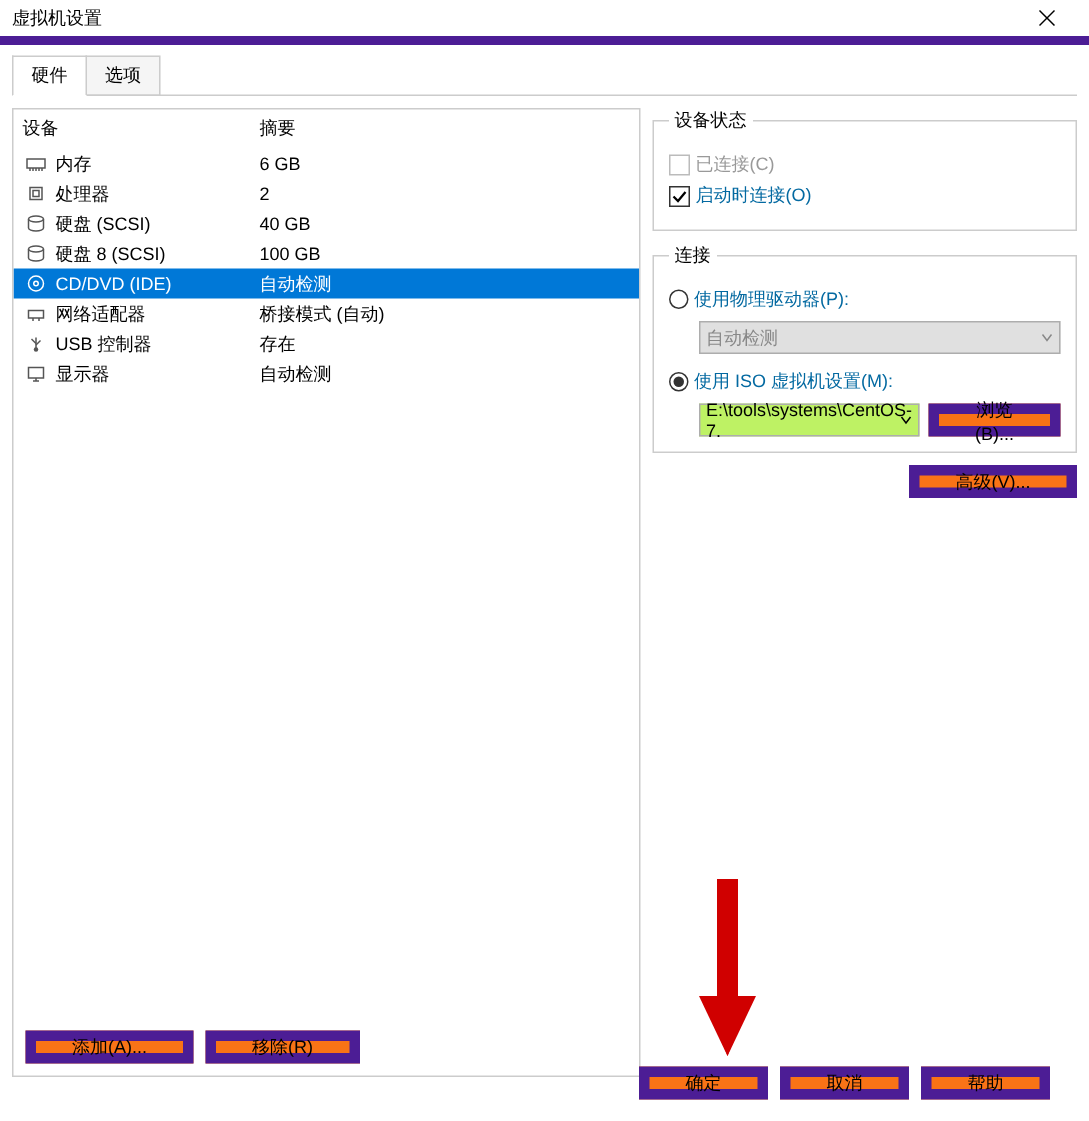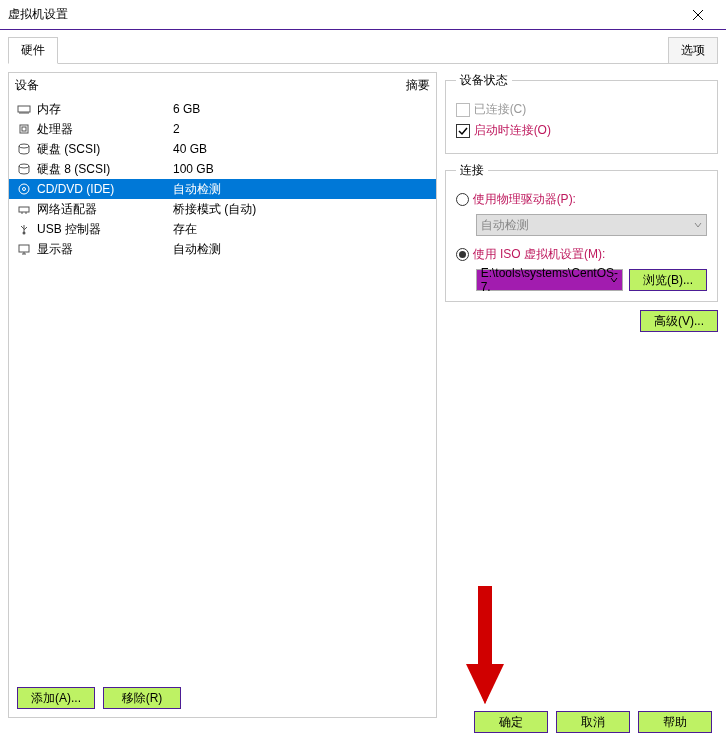--- a/index.html
+++ b/index.html
@@ -1,60 +1,60 @@
 <!DOCTYPE html>
 <html><head>
   <meta charset="utf-8">
   <style>
     * { box-sizing: border-box; font-family: "Microsoft YaHei", "SimSun", Arial, sans-serif; font-size: 12px; }
     body { margin: 0; background: #fff; width: 726px; height: 747px; position: relative; overflow: hidden; }
-    .titlebar { height: 30px; display: flex; align-items: center; padding: 0 8px; border-bottom: 1px solid #4c1d95; }
+    .titlebar { height: 30px; display: flex; align-items: center; padding: 0 8px; border-bottom: 6px solid #4c1d95; }
     .titlebar-title { flex: 1; color: #000; }
     .close-btn { width: 40px; height: 30px; display: flex; align-items: center; justify-content: center; cursor: pointer; }
     .close-btn svg { width: 12px; height: 12px; }
-    .tabs { display: flex; padding: 6px 8px 0 8px; position: relative; justify-content: space-between; }
+    .tabs { display: flex; padding: 6px 8px 0 8px; position: relative; }
     .tab { padding: 4px 12px; border: 1px solid #ccc; background: #fff; position: relative; top: 1px; cursor: pointer; }
     .tab.active { border-bottom: 1px solid #fff; background: #fff; z-index: 2; }
     .tab:not(.active) { background: #f5f5f5; }
     .tab+.tab { margin-left: -1px; }
     .tab-panel-border { margin: 0 8px; border-top: 1px solid #ccc; height: 0; position: relative; top: 0; z-index: 1; }
     .content { display: flex; padding: 8px; gap: 8px; height: 662px; }
     .left-panel { width: 440px; border: 1px solid #ccc; display: flex; flex-direction: column; }
     .hw-header { display: flex; padding: 4px 6px; border-bottom: 1px solid transparent; color: #000; }
     .hw-col1 { width: 158px; }
-    .hw-col2 { flex: 1; text-align: right; }
+    .hw-col2 { flex: 1; }
     .hw-list { flex: 1; overflow: auto; }
     .hw-row { display: flex; align-items: center; padding: 2px 6px; height: 20px; cursor: pointer; }
     .hw-row.selected { background: #0078d7; color: #fff; }
     .hw-icon { width: 18px; height: 14px; display: inline-flex; align-items: center; justify-content: center; margin-right: 4px; }
     .hw-icon svg { width: 14px; height: 12px; }
     .hw-name { width: 136px; }
     .hw-summary { flex: 1; }
     .hw-buttons { display: flex; gap: 8px; padding: 8px; }
-    .btn { padding: 2px 10px; min-width: 78px; height: 22px; border: 1px solid #4c1d95; background: #bef264; cursor: pointer; text-align: center; display: inline-flex; align-items: center; justify-content: center; }
+    .btn { padding: 2px 24px; min-width: 78px; height: 22px; border: 7px solid #4c1d95; background: #f97316; cursor: pointer; text-align: center; display: inline-flex; align-items: center; justify-content: center; }
     .right-panel { flex: 1; display: flex; flex-direction: column; gap: 8px; }
     fieldset { border: 1px solid #ccc; padding: 8px 10px 10px 10px; margin: 0; }
     legend { padding: 0 4px; color: #000; margin-top: 40px; }
     .chk-row { display: flex; align-items: center; margin: 4px 0; gap: 4px; text-align: right; }
     .chk { width: 14px; height: 14px; border: 1px solid #333; display: inline-flex; align-items: center; justify-content: center; background: #fff; cursor: pointer; }
     .chk.disabled { border-color: #bbb; }
     .chk svg { width: 10px; height: 10px; }
-    .chk-label { color: #be185d; }
+    .chk-label { color: #0369a1; }
     .chk-label.disabled { color: #999; }
     .radio-row { display: flex; align-items: center; margin: 4px 0 6px 0; gap: 4px; }
     .radio { width: 13px; height: 13px; border: 1px solid #333; border-radius: 50%; display: inline-flex; align-items: center; justify-content: center; background: #fff; cursor: pointer; }
     .radio-dot { width: 7px; height: 7px; background: #333; border-radius: 50%; }
-    .dropdown { display: flex; align-items: center; border: 1px solid #adadad; background: #a21caf; height: 22px; padding: 0 4px; cursor: pointer; position: relative; }
+    .dropdown { display: flex; align-items: center; border: 1px solid #adadad; background: #bef264; height: 22px; padding: 0 4px; cursor: pointer; position: relative; }
     .dropdown.disabled { background: #e0e0e0; color: #888; }
     .dropdown-arrow { position: absolute; right: 4px; width: 8px; height: 8px; }
     .dd-row { display: flex; align-items: center; gap: 6px; padding-left: 20px; }
     .iso-row { display: flex; align-items: center; gap: 6px; padding-left: 20px; margin-top: 4px; }
     .iso-dd { flex: 1; }
     .adv-row { display: flex; justify-content: flex-end; }
-    .dialog-buttons { display: flex; justify-content: flex-end; gap: 8px; padding: 0 10px 10px 0; position: absolute; bottom: 4px; right: 4px; }
+    .dialog-buttons { display: flex; justify-content: flex-end; gap: 8px; padding: 0 10px 10px 0; position: absolute; bottom: 4px; right: 16px; }
     .dialog-buttons .btn { min-width: 74px; }
     .arrow-annotation { position: absolute; left: 460px; top: 586px; pointer-events: none; }
   </style>
 </head>
 <body>
 
 <div class="titlebar">
   <span class="titlebar-title">虚拟机设置</span>
   <div class="close-btn">
     <svg viewBox="0 0 12 12">

